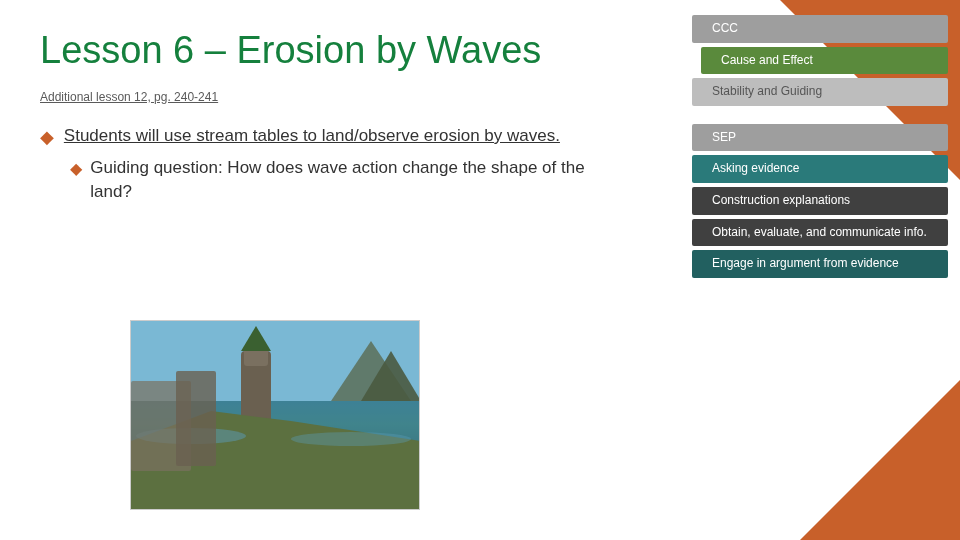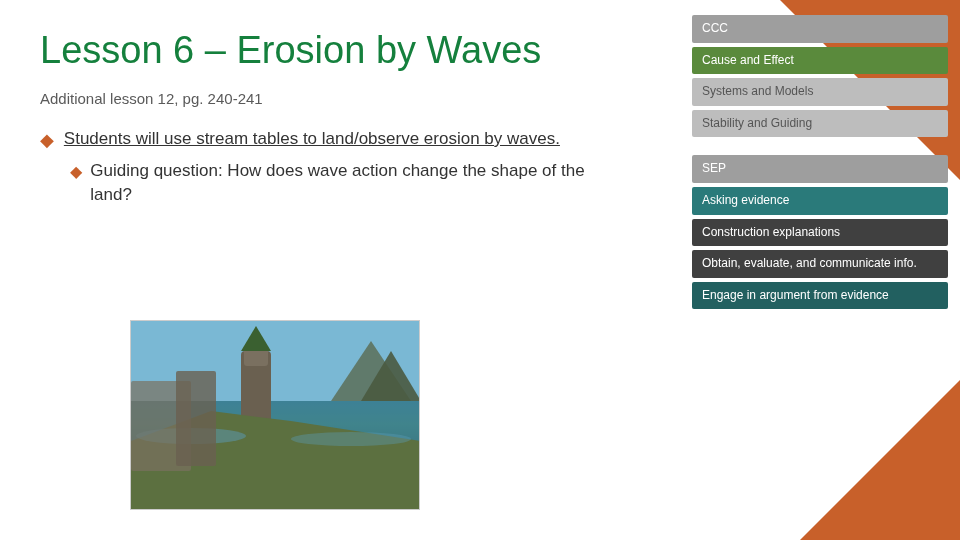--- a/index.html
+++ b/index.html
@@ -57,23 +57,24 @@
 
     .title {
       font-size: 38px;
       font-weight: 400;
       color: #15803d;
       margin-bottom: 18px;
       line-height: 1.1;
     }
 
     .subtitle {
-      font-size: 15px;
+      font-size: 12px;
       color: #5a5a5a;
       margin-bottom: 20px;
+      text-decoration: underline;
     }
 
     .bullet-main {
       font-size: 17px;
       color: #333;
       margin-bottom: 8px;
       display: flex;
       align-items: flex-start;
       gap: 10px;
     }
@@ -137,33 +138,34 @@
       width: 280px;
       height: 540px;
       z-index: 2;
       padding: 15px 12px;
       display: flex;
       flex-direction: column;
       gap: 4px;
     }
 
     .panel-item {
-      padding: 6px 10px;
+      padding: 6px 20px;
       font-size: 12px;
       color: #fff;
       border-radius: 2px;
       line-height: 1.3;
     }
 
     .panel-label-gray {
       background: #9e9e9e;
     }
 
     .panel-label-green {
       background: #5a8a3c;
+      margin-left: 9px;
     }
 
     .panel-label-inactive {
       background: #bdbdbd;
       color: #555;
     }
 
     .panel-section-gap {
       height: 10px;
     }
@@ -228,21 +230,20 @@
         <rect x="0" y="60" width="60" height="90" rx="2" fill="#7a7060" opacity="0.7"></rect>
         <rect x="45" y="50" width="40" height="95" rx="2" fill="#6a6050" opacity="0.8"></rect>
       </svg>
     </div>
   </div>
 
   <div class="right-panel">
 
     <div class="panel-item panel-label-gray">CCC</div>
     <div class="panel-item panel-label-green">Cause and Effect</div>
-    <div class="panel-item panel-label-inactive">Systems and Models</div>
     <div class="panel-item panel-label-inactive">Stability and Guiding</div>
 
     <div class="panel-section-gap"></div>
 
     <div class="panel-item panel-label-gray">SEP</div>
     <div class="panel-item panel-label-teal">Asking evidence</div>
     <div class="panel-item panel-label-teal-darker">Construction explanations</div>
     <div class="panel-item panel-label-teal-darker">Obtain, evaluate, and communicate info.</div>
     <div class="panel-item panel-label-teal-dark">Engage in argument from evidence</div>
   </div>

